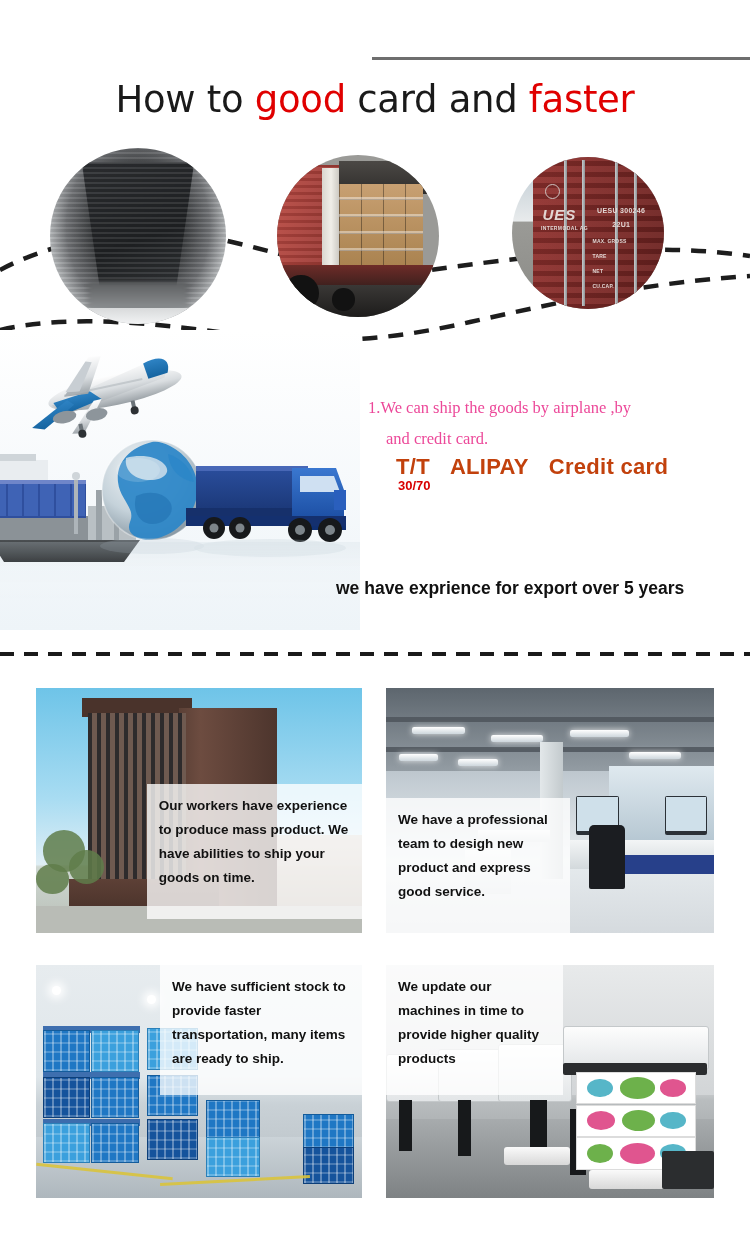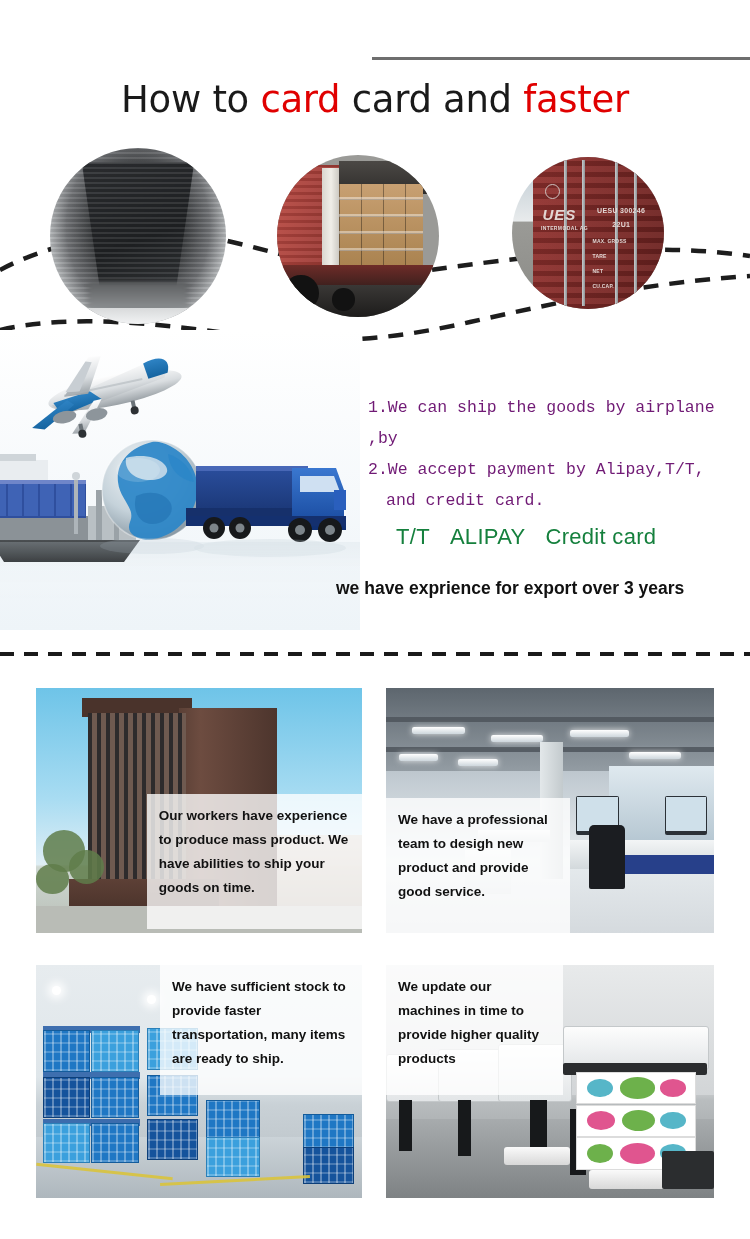--- a/index.html
+++ b/index.html
@@ -91,23 +91,23 @@
   .c3-sub{font-size:5px;letter-spacing:.4px;}
   .c3-code{font-size:7px;letter-spacing:.3px;}
   .c3-row{font-size:5px;letter-spacing:.2px;}
   .c3-seal{position:absolute;border:1.5px solid #cfc3c0;border-radius:50%;}
 
   
   .montage{position:absolute;left:0;top:330px;width:360px;height:300px;}
 
   
   .txt-block{position:absolute;left:368px;top:392px;width:382px;}
-  .txt-line{font-size:16.5px;color:#701a75;line-height:31px;font-family:Liberation Mono, monospace;}
+  .txt-line{font-size:16.5px;color:#ec4899;line-height:31px;font-family:Liberation Serif, serif;}
   .txt-line.indent{padding-left:18px;}
-  .pay-row{margin-top:8px;padding-left:28px;font-size:22px;font-weight:normal;color:#15803d;
+  .pay-row{margin-top:0;padding-left:28px;font-size:22px;font-weight:bold;color:#c2410c;
       font-family:"Liberation Sans",sans-serif;letter-spacing:.3px;}
   .pay-row span{margin-right:20px;}
   .pay-sub{padding-left:30px;color:#d80000;font-size:13px;font-weight:bold;margin-top:-2px;
       font-family:"Liberation Sans",sans-serif;}
   .exp-line{position:absolute;left:336px;top:578px;font-size:17.5px;font-weight:bold;color:#111;
       font-family:"Liberation Sans",sans-serif;white-space:nowrap;}
 
   
   .divider{position:absolute;left:0;top:652px;width:750px;height:4px;
       background-image:repeating-linear-gradient(90deg,#1a1a1a 0 14px, rgba(0,0,0,0) 14px 24px);}
@@ -117,21 +117,21 @@
   .cell{position:absolute;overflow:hidden;}
   .cell-1{left:36px;top:0px;width:326px;height:245px;}
   .cell-2{left:386px;top:0px;width:328px;height:245px;}
   .cell-3{left:36px;top:277px;width:326px;height:233px;}
   .cell-4{left:386px;top:277px;width:328px;height:233px;}
 
   .ovl{position:absolute;background:rgba(255,255,255,.78);
       padding:10px 10px 10px 12px;box-sizing:border-box;}
   .ovl p{margin:0;font-size:13.5px;font-weight:bold;color:#111;line-height:24px;
       font-family:"Liberation Sans",sans-serif;}
-  .ovl-br{right:0;bottom:4px;width:66%;height:55%;}
+  .ovl-br{right:0;bottom:14px;width:66%;height:55%;}
   .ovl-bl{left:0;bottom:0;width:56%;height:55%;}
   .ovl-tr{right:0;top:0;width:62%;height:56%;}
   .ovl-tl{left:0;top:0;width:54%;height:56%;}
 
   
   .sc1{position:absolute;inset:0;background:linear-gradient(180deg,#6ec4e8 0%,#a8dcf2 45%,#dfeef5 72%,#cfd8d2 73%,#b7bdb5 100%);}
   .b-tower{position:absolute;left:44%;top:8%;width:30%;height:84%;
       background:linear-gradient(90deg,#5b4036 0%,#6d4c40 22%,#4d352d 100%);}
   .b-glass{position:absolute;left:16%;top:10%;width:30%;height:82%;
       background:repeating-linear-gradient(90deg,#2e2b2c 0 4px,#6f5a50 4px 9px);}
@@ -190,21 +190,21 @@
       background:linear-gradient(180deg,#a7abad,#7e8284);}
 </style>
 </head>
 <body>
 
 <div class="page">
 
   <div class="hdr-rule"></div>
 
   <div class="main-title">
-    <span>How to </span><span class="red">card</span><span> card and </span><span class="red">faster</span>
+    <span>How to </span><span class="red">good</span><span> card and </span><span class="red">faster</span>
   </div>
 
   <svg class="arcs" viewBox="0 0 750 230">
     <path d="M0,140 C60,108 150,92 232,112 C300,128 360,150 430,140 C520,128 640,110 750,126" fill="none" stroke="#1d1d1d" stroke-width="4.5" stroke-dasharray="15,11"></path>
     <path d="M0,200 C80,182 170,196 250,206 C330,216 400,208 470,192 C560,172 650,152 750,146" fill="none" stroke="#1d1d1d" stroke-width="4.5" stroke-dasharray="15,11"></path>
     <path d="M16,212 C60,232 90,250 106,276" fill="none" stroke="#1d1d1d" stroke-width="4.5" stroke-dasharray="15,11"></path>
   </svg>
 
   <div class="circ circ-1">
     <div class="c1-bg"></div>
@@ -358,28 +358,28 @@
 
     <g opacity=".5">
       <rect x="0" y="212" width="360" height="60" fill="url(#gRefl)"></rect>
       <ellipse cx="152" cy="216" rx="52" ry="8" fill="#b9c7d1" opacity=".5"></ellipse>
       <ellipse cx="270" cy="218" rx="76" ry="9" fill="#b9c7d1" opacity=".45"></ellipse>
     </g>
   </svg>
 
   <div class="txt-block">
     <div class="txt-line">1.We can ship the goods by airplane ,by</div>
-    <div class="txt-line">2.We accept payment by Alipay,T/T,</div>
     <div class="txt-line indent">and credit card.</div>
     <div class="pay-row">
       <span>T/T</span><span>ALIPAY</span><span>Credit card</span>
     </div>
-  </div>
-
-  <div class="exp-line">we have exprience for export over 3 years</div>
+    <div class="pay-sub">30/70</div>
+  </div>
+
+  <div class="exp-line">we have exprience for export over 5 years</div>
 
   <div class="divider"></div>
 
   <div class="grid">
 
     <div class="cell cell-1">
       <div class="sc1">
         <div class="b-right"></div>
         <div class="b-top"></div>
         <div class="b-tower"></div>
@@ -414,21 +414,21 @@
             <div class="o-monscr"></div>
           </div>
         <div class="o-mon" style="left:85%;top:44%;width:13%;height:16%;">
             <div class="o-monscr"></div>
           </div>
         <div class="o-chair" style="left:62%;top:56%;width:11%;height:26%;"></div>
         <div class="o-desk" style="left:28%;top:58%;width:22%;height:5%;"></div>
         <div class="o-desk" style="left:24%;top:66%;width:14%;height:18%;"></div>
       </div>
       <div class="ovl ovl-bl">
-        <p>We have a professional team to desigh new product and provide good service.</p>
+        <p>We have a professional team to desigh new product and express good service.</p>
       </div>
     </div>
 
     <div class="cell cell-4">
       <div class="sc4">
         <div class="p-wall"></div>
         <div class="p-floor"></div>
         <div class="p-mach" style="left:0%;top:38%;width:18%;height:20%;"></div>
         <div class="p-mach" style="left:16%;top:36%;width:20%;height:22%;"></div>
         <div class="p-mach" style="left:34%;top:34%;width:22%;height:24%;"></div>

